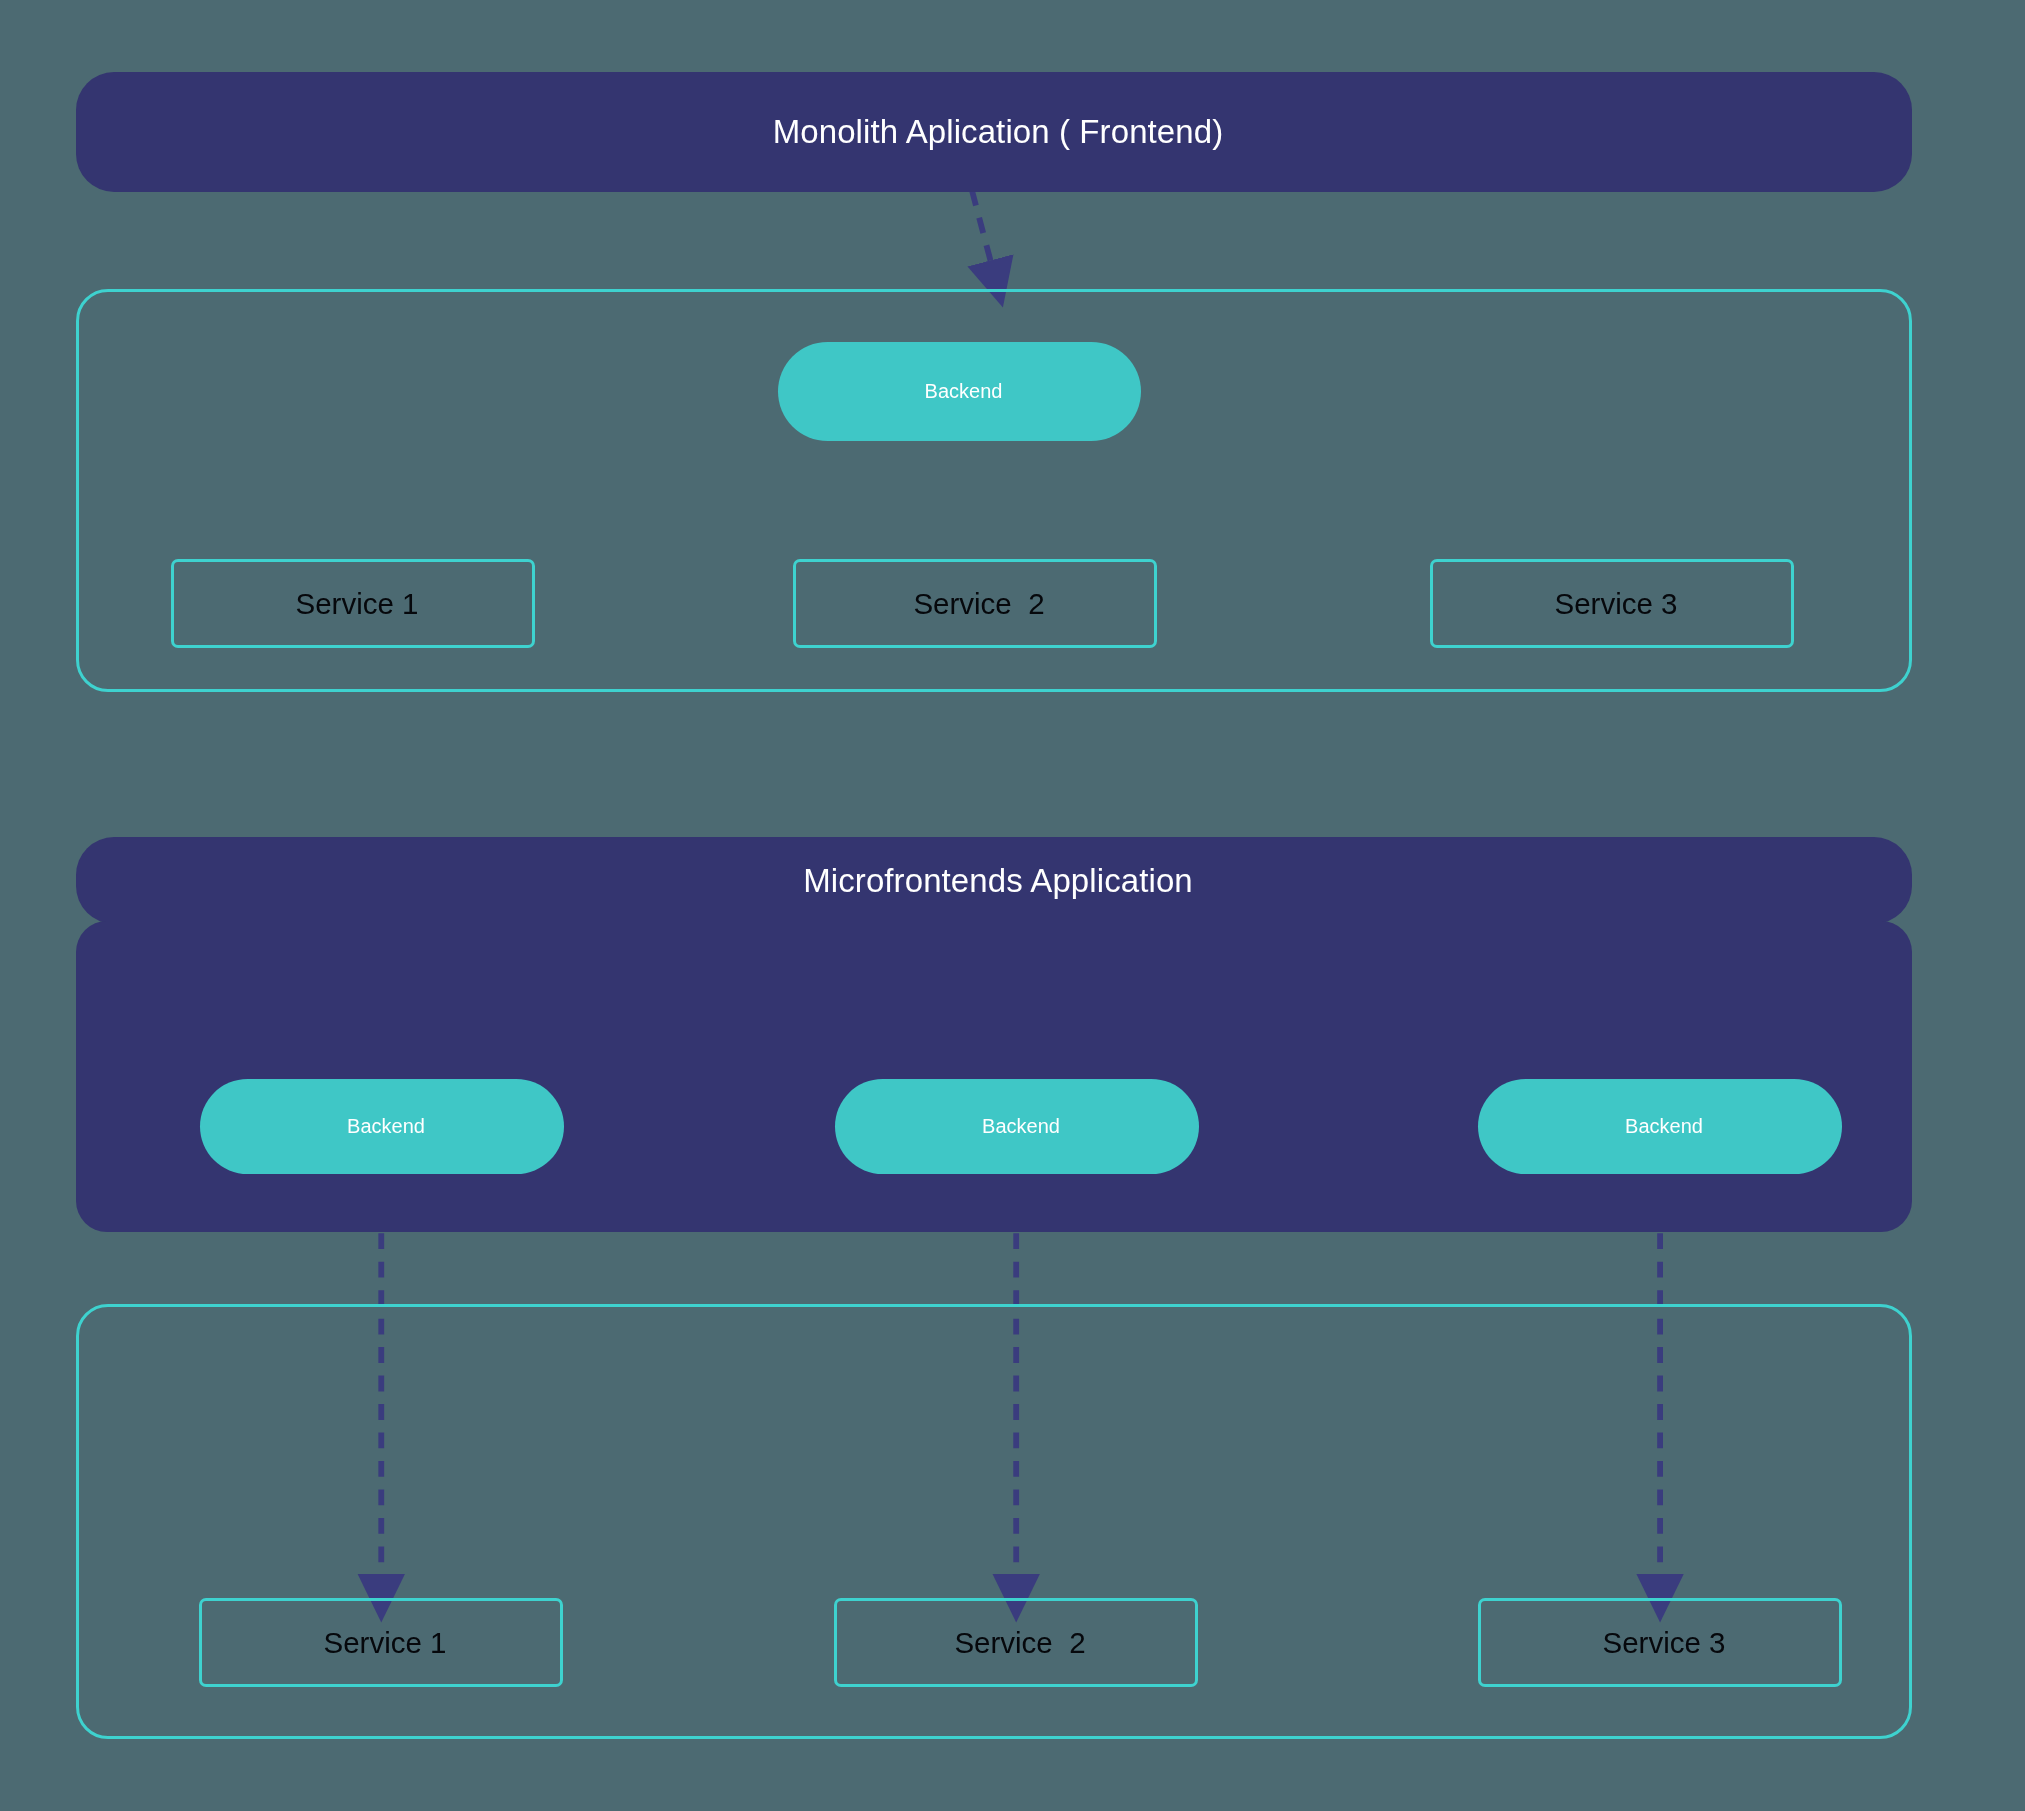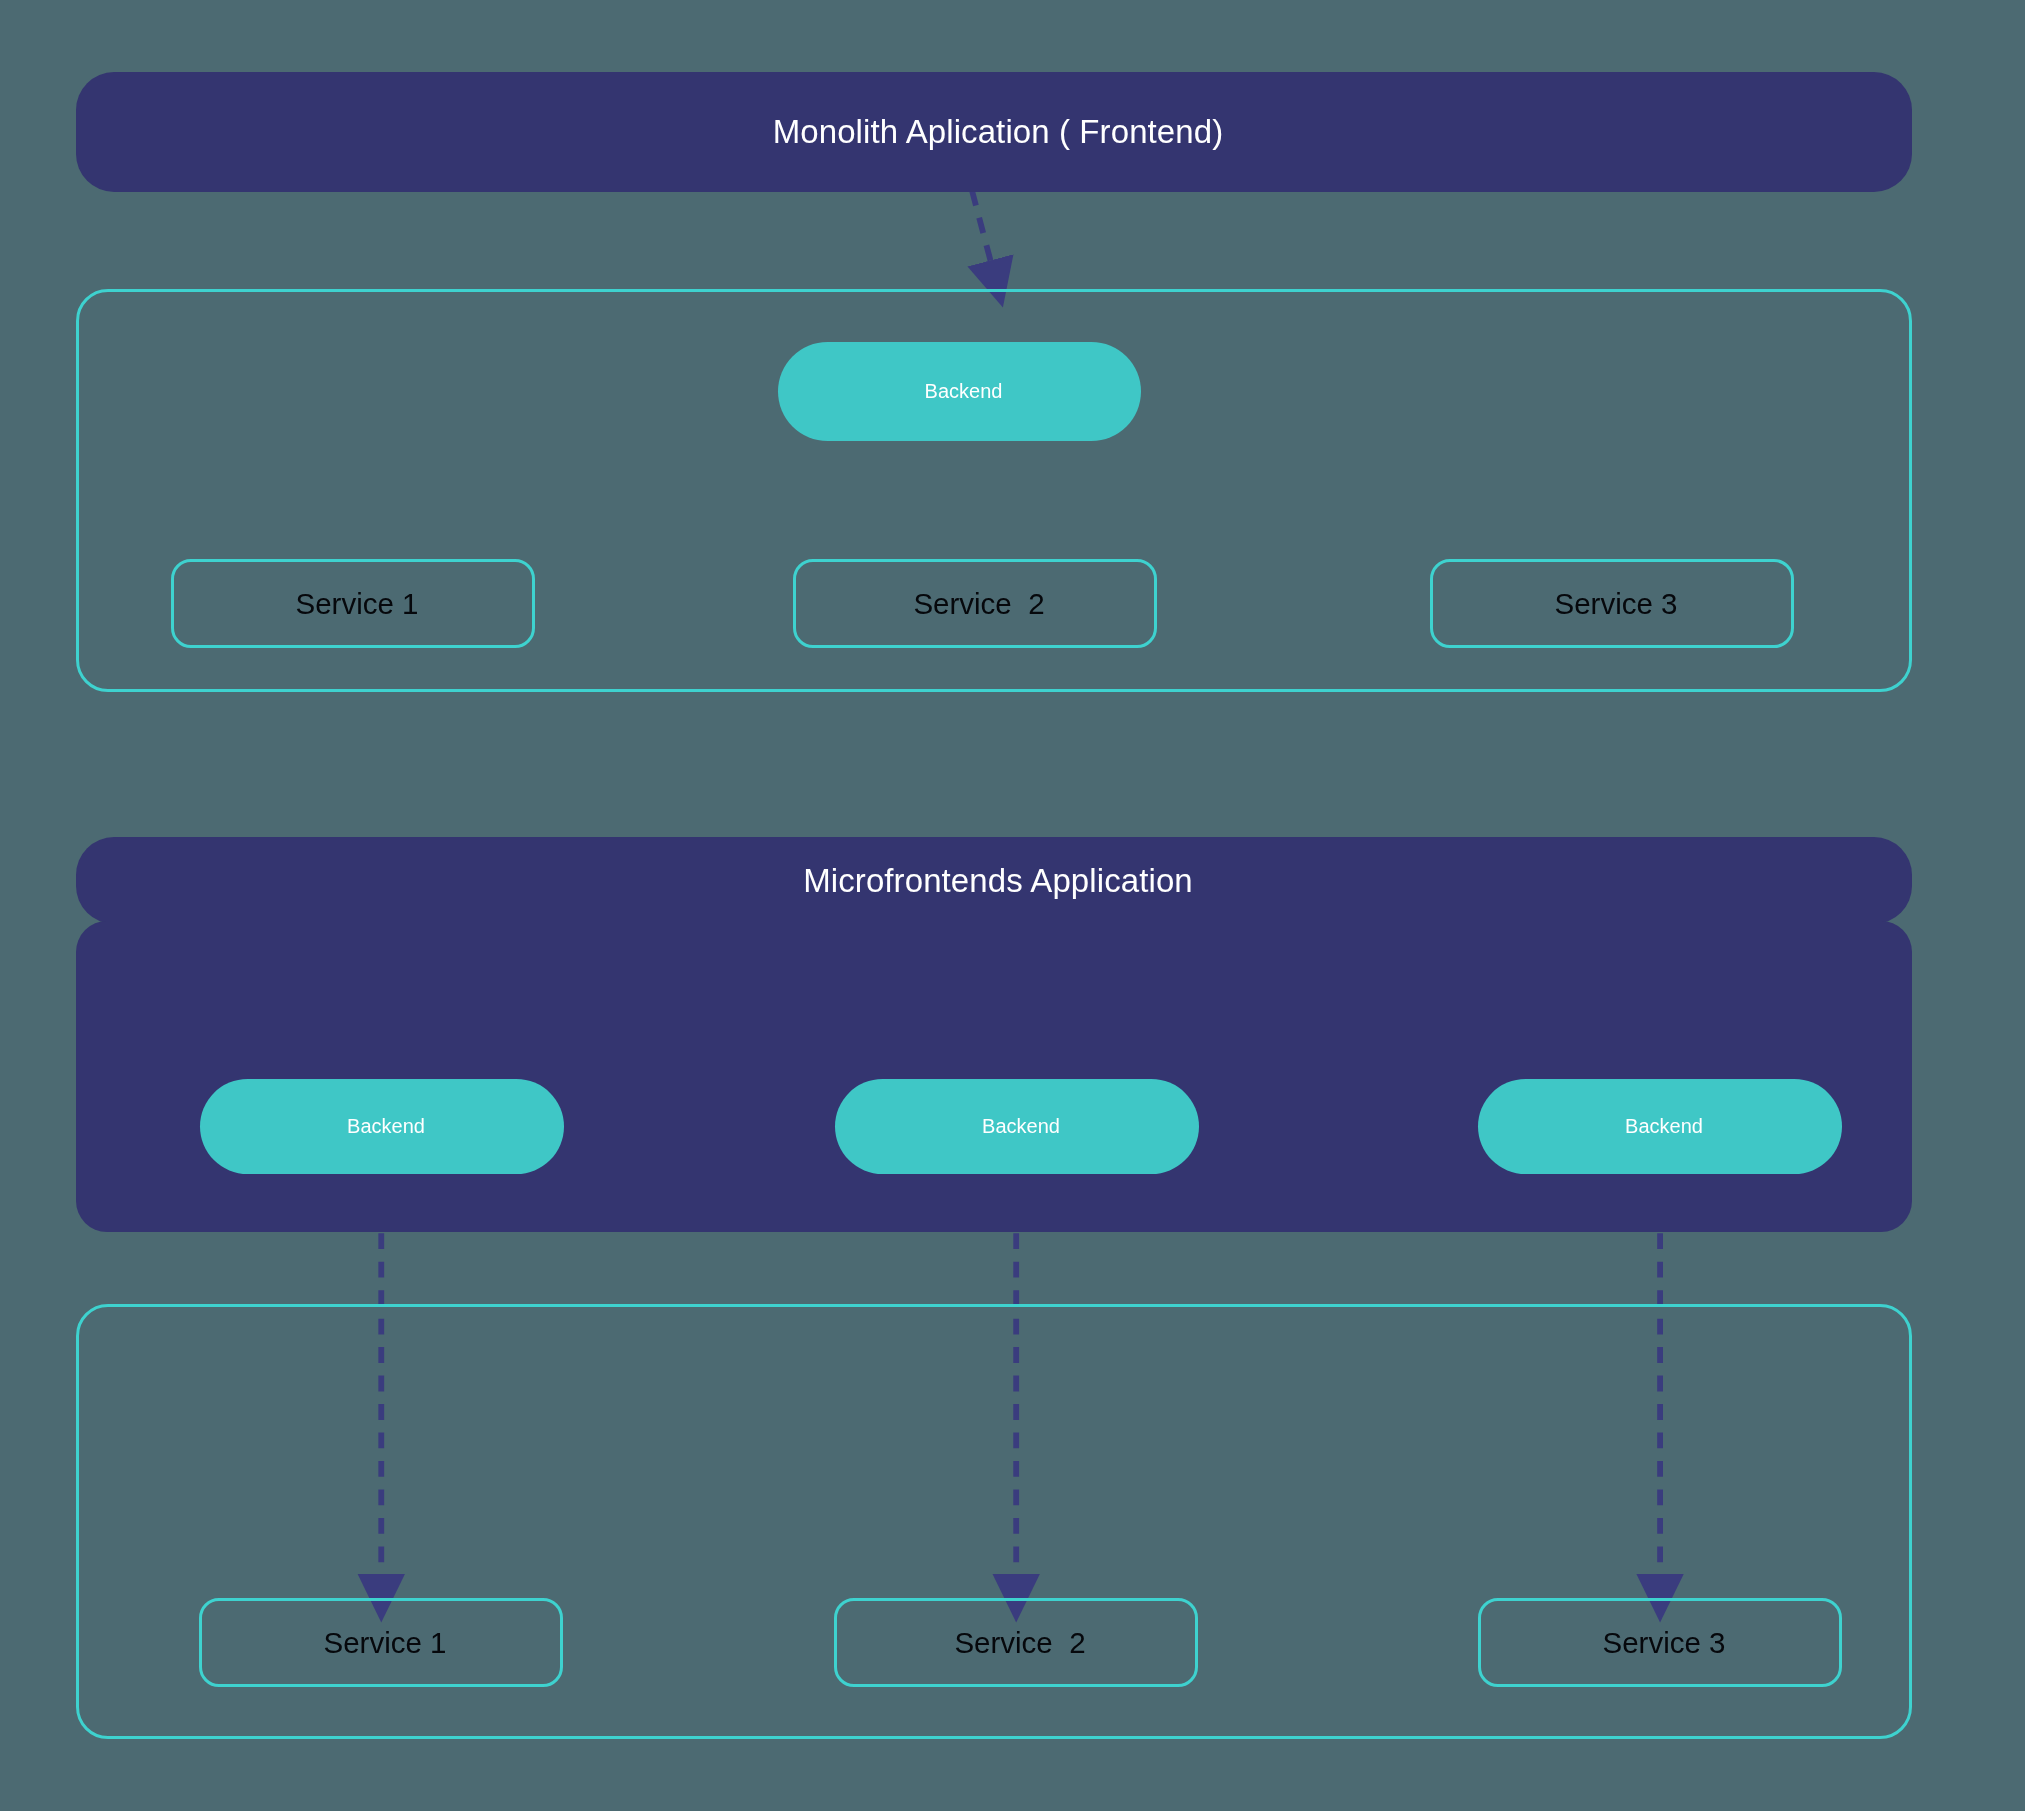--- a/index.html
+++ b/index.html
@@ -54,21 +54,21 @@
     border-radius: 527px;
     color: #ffffff;
     font-size: 20px;
     font-weight: 400;
   }
 
   
   .box-service {
     background: transparent;
     border: 3.2px solid #3ed2cf;
-    border-radius: 20px;
+    border-radius: 7px;
     color: #06080c;
     font-size: 29.5px;
     font-weight: 400;
     text-align: right;
   }
 
   
   #connectors {
     position: absolute;
     left: 0;

